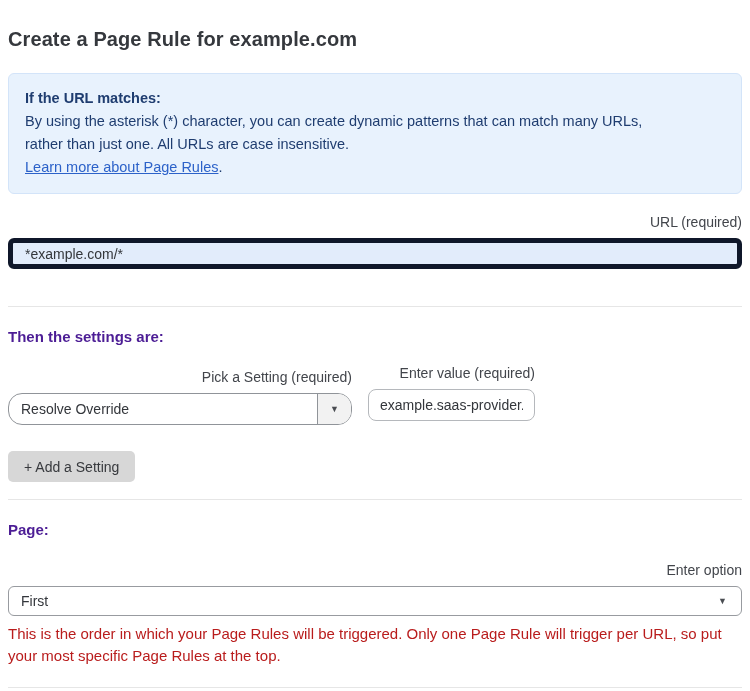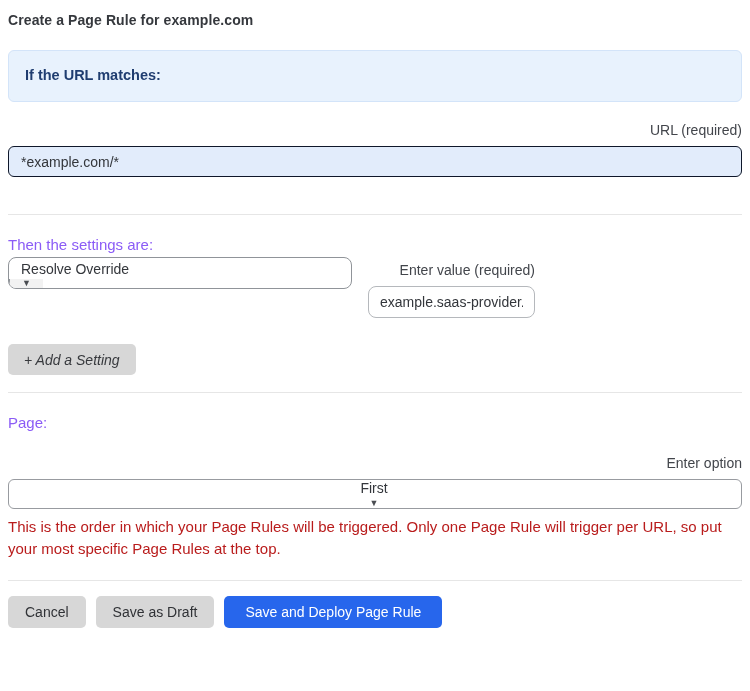--- a/index.html
+++ b/index.html
@@ -5,24 +5,24 @@
   * { box-sizing: border-box; margin: 0; padding: 0; }
   html, body { background: #ffffff; }
   body {
     width: 750px;
     min-height: 691px;
     font-family: "Liberation Sans", sans-serif;
     color: #36393f;
     padding: 0 8px;
   }
   .page-title {
-    font-size: 14px;
+    font-size: 20px;
     font-weight: bold;
     color: #35383d;
-    padding-top: 12px;
+    padding-top: 28px;
     margin-bottom: 22px;
     letter-spacing: 0.1px;
   }
   .info-box {
     background: #e8f2fd;
     border: 1px solid #d3e4f9;
     border-radius: 6px;
     padding: 13px 4px 14px 16px;
     color: #1f3d70;
     font-size: 14.5px;
@@ -39,54 +39,53 @@
     font-size: 14px;
     color: #42454b;
     margin-top: 20px;
     margin-bottom: 8px;
     text-align: right;
   }
   .url-input {
     width: 100%;
     height: 31px;
     background: #e2ecfb;
-    border: 1px solid #0f172a;
+    border: 5px solid #0f172a;
     border-radius: 6px;
     padding: 0 12px;
     font-family: "Liberation Sans", sans-serif;
     font-size: 14px;
     color: #33363b;
     outline: none;
   }
   .divider { border: none; border-top: 1px solid #e6e6e6; margin: 0; }
   .div-1 { margin-top: 37px; }
   .section-heading {
     font-size: 15px;
-    font-weight: normal;
-    color: #8b5cf6;
+    font-weight: bold;
+    color: #4c1d95;
     margin-top: 21px;
   }
   .settings-row {
     display: flex;
     align-items: flex-start;
     margin-top: 4px;
   }
   .col-setting { width: 344px; }
-  .col-value { margin-left: 16px; margin-top: 5px; }
+  .col-value { margin-left: 16px; margin-top: 16px; }
   .fake-select {
     display: flex;
     align-items: stretch;
     width: 344px;
     height: 32px;
     background: #ffffff;
     border: 1px solid #909499;
-    border-radius: 8px;
+    border-radius: 14px;
     cursor: pointer;
     overflow: hidden;
-    flex-direction: column;
   }
   .fake-select .select-text {
     flex: 1;
     display: flex;
     align-items: center;
     padding-left: 12px;
     font-size: 14px;
     color: #33363b;
   }
   .fake-select .arrow-box {
@@ -117,35 +116,33 @@
     margin-top: 26px;
     background: #d7d7d7;
     border: none;
     border-radius: 5px;
     height: 31px;
     padding: 0 16px;
     font-family: "Liberation Sans", sans-serif;
     font-size: 14px;
     color: #37393d;
     cursor: pointer;
-    font-style: italic;
   }
   .div-2 { margin-top: 17px; }
   .wide-select {
     margin-top: 8px;
     display: flex;
     align-items: center;
     width: 100%;
     height: 30px;
     background: #ffffff;
     border: 1px solid #989ba0;
     border-radius: 6px;
     padding: 0 14px 0 12px;
     cursor: pointer;
-    flex-direction: column;
   }
   .wide-select .select-text {
     flex: 1;
     font-size: 14px;
     color: #33363b;
   }
   .help-text {
     margin-top: 7px;
     font-size: 15px;
     line-height: 22px;
@@ -180,31 +177,34 @@
 </style>
 </head>
 <body>
 
 
 
 <h1 class="page-title">Create a Page Rule for example.com</h1>
 
 <div class="info-box">
   <div class="info-heading">If the URL matches:</div>
+  <div class="info-body">By using the asterisk (*) character, you can create dynamic patterns that can match many URLs, rather than just one. All URLs are case insensitive.</div>
+  <div class="info-link-line"><a>Learn more about Page Rules</a><span>.</span></div>
 </div>
 
 <div class="field-label">URL (required)</div>
 <input class="url-input" type="text" value="*example.com/*" style="">
 
 <hr class="divider div-1">
 
 <div class="section-heading">Then the settings are:</div>
 
 <div class="settings-row">
   <div class="col-setting">
+    <div class="field-label">Pick a Setting (required)</div>
     <div class="fake-select">
       <span class="select-text">Resolve Override</span>
       <span class="arrow-box">
         <span class="arrow-glyph">▼</span>
       </span>
     </div>
   </div>
   <div class="col-value">
     <div class="field-label" style="margin-top:0;">Enter value (required)</div>
     <input class="value-input" type="text" value="example.saas-provider.com" style="">

